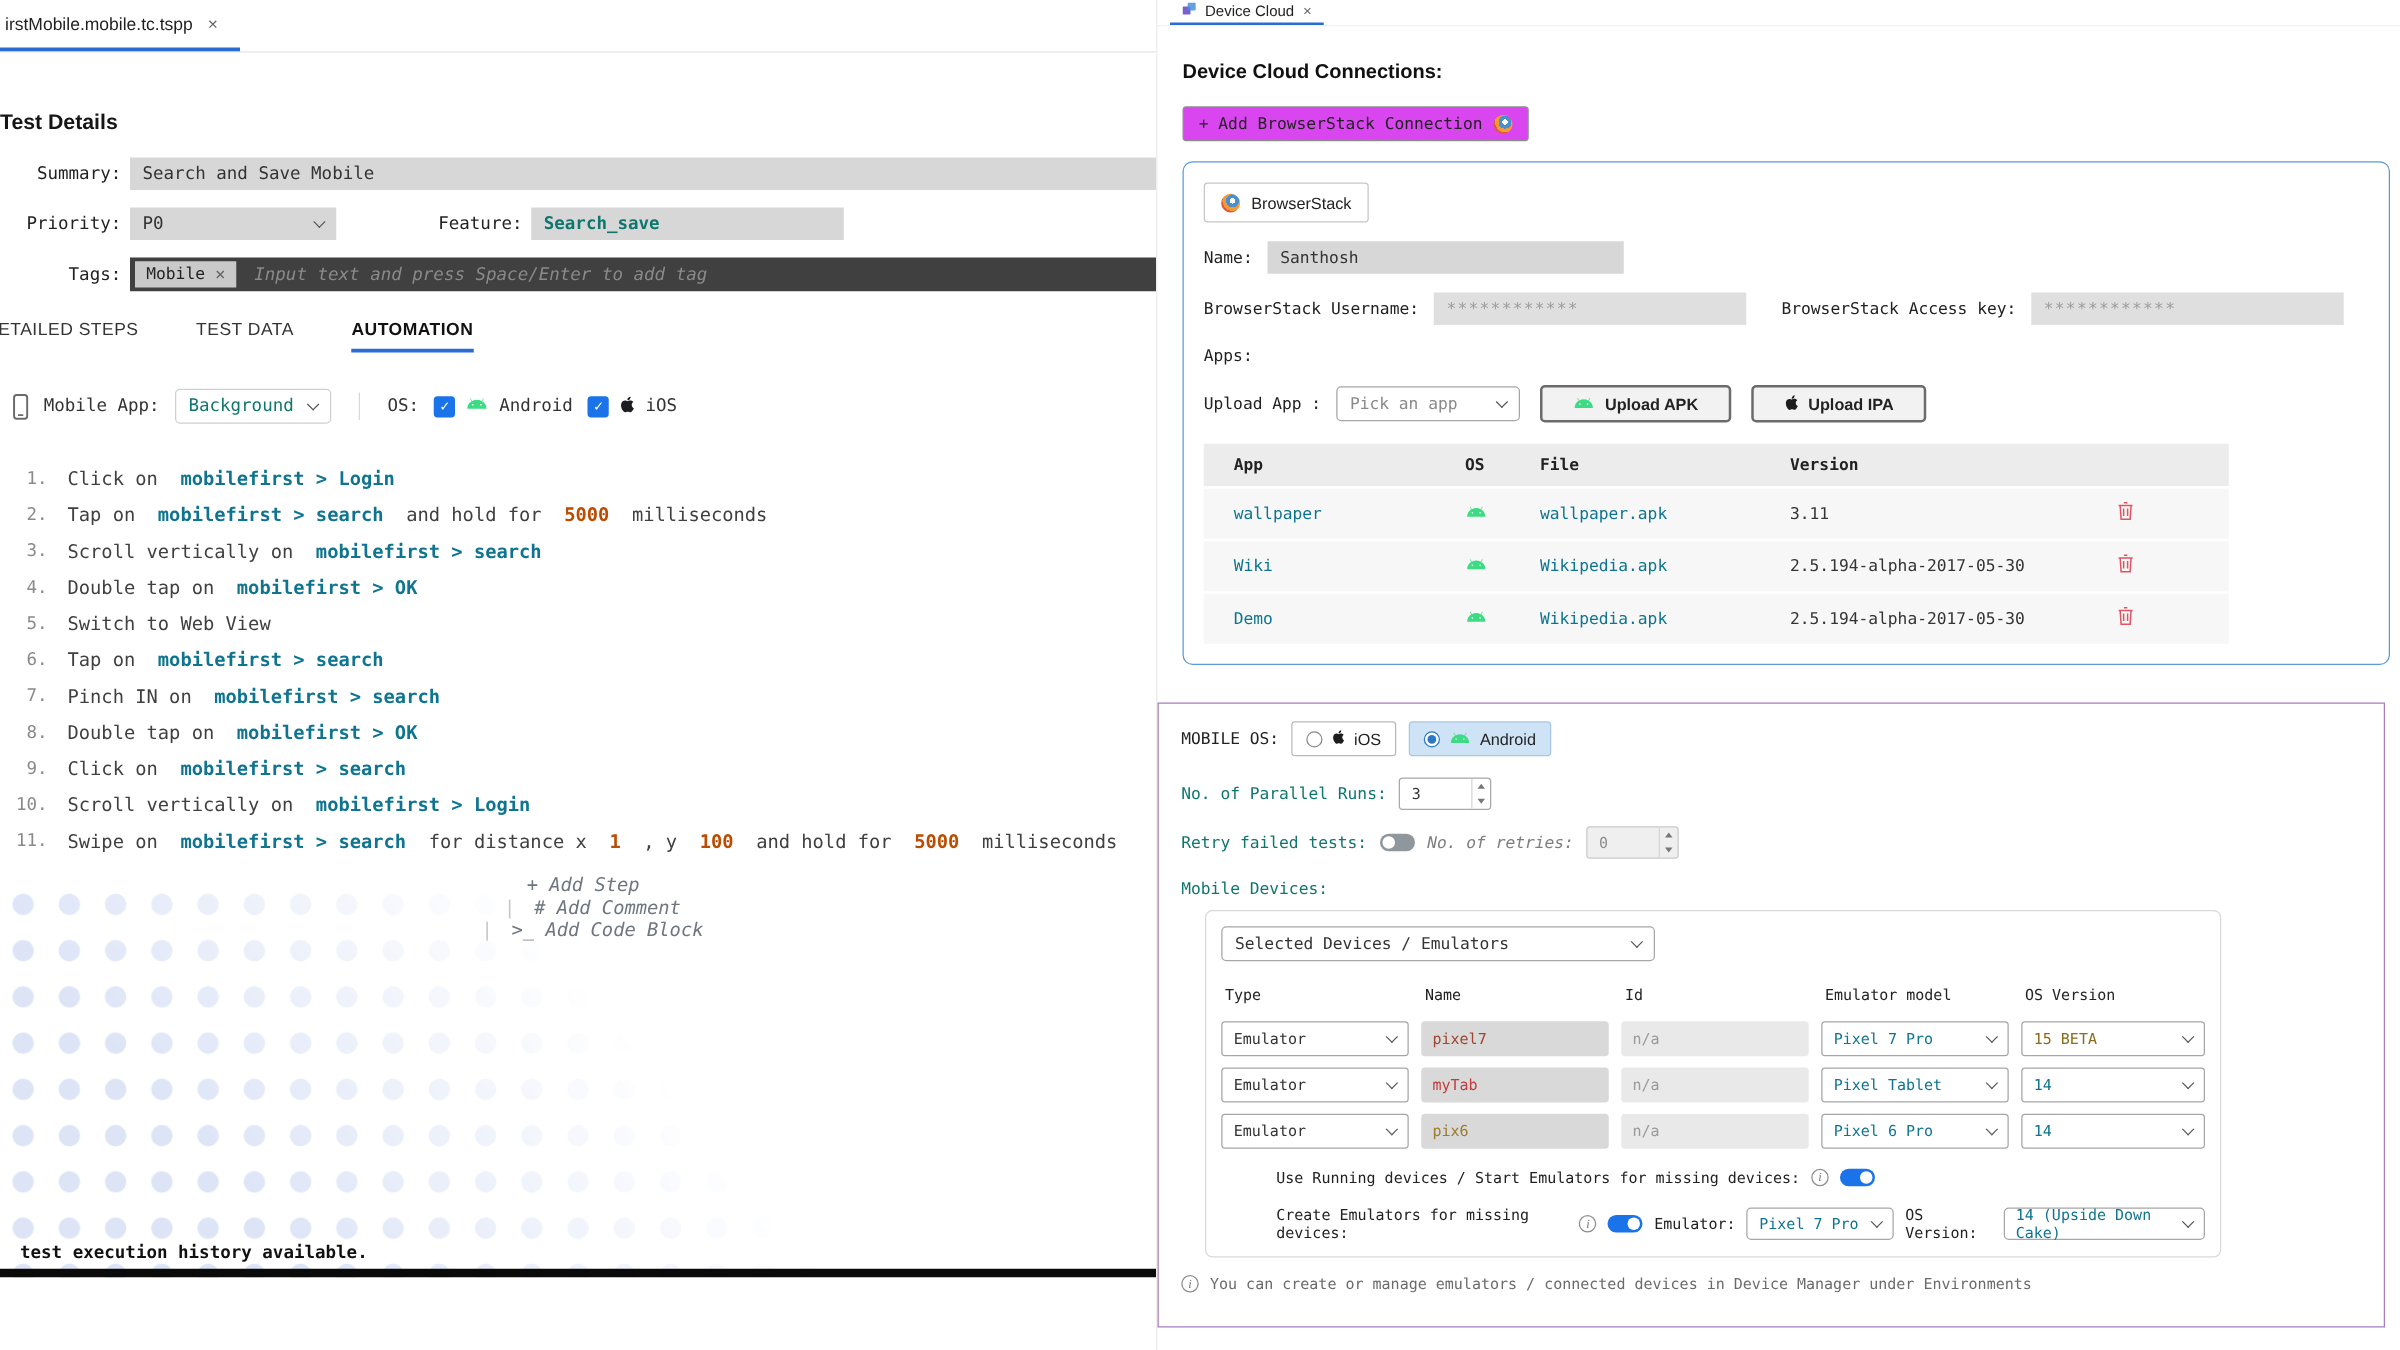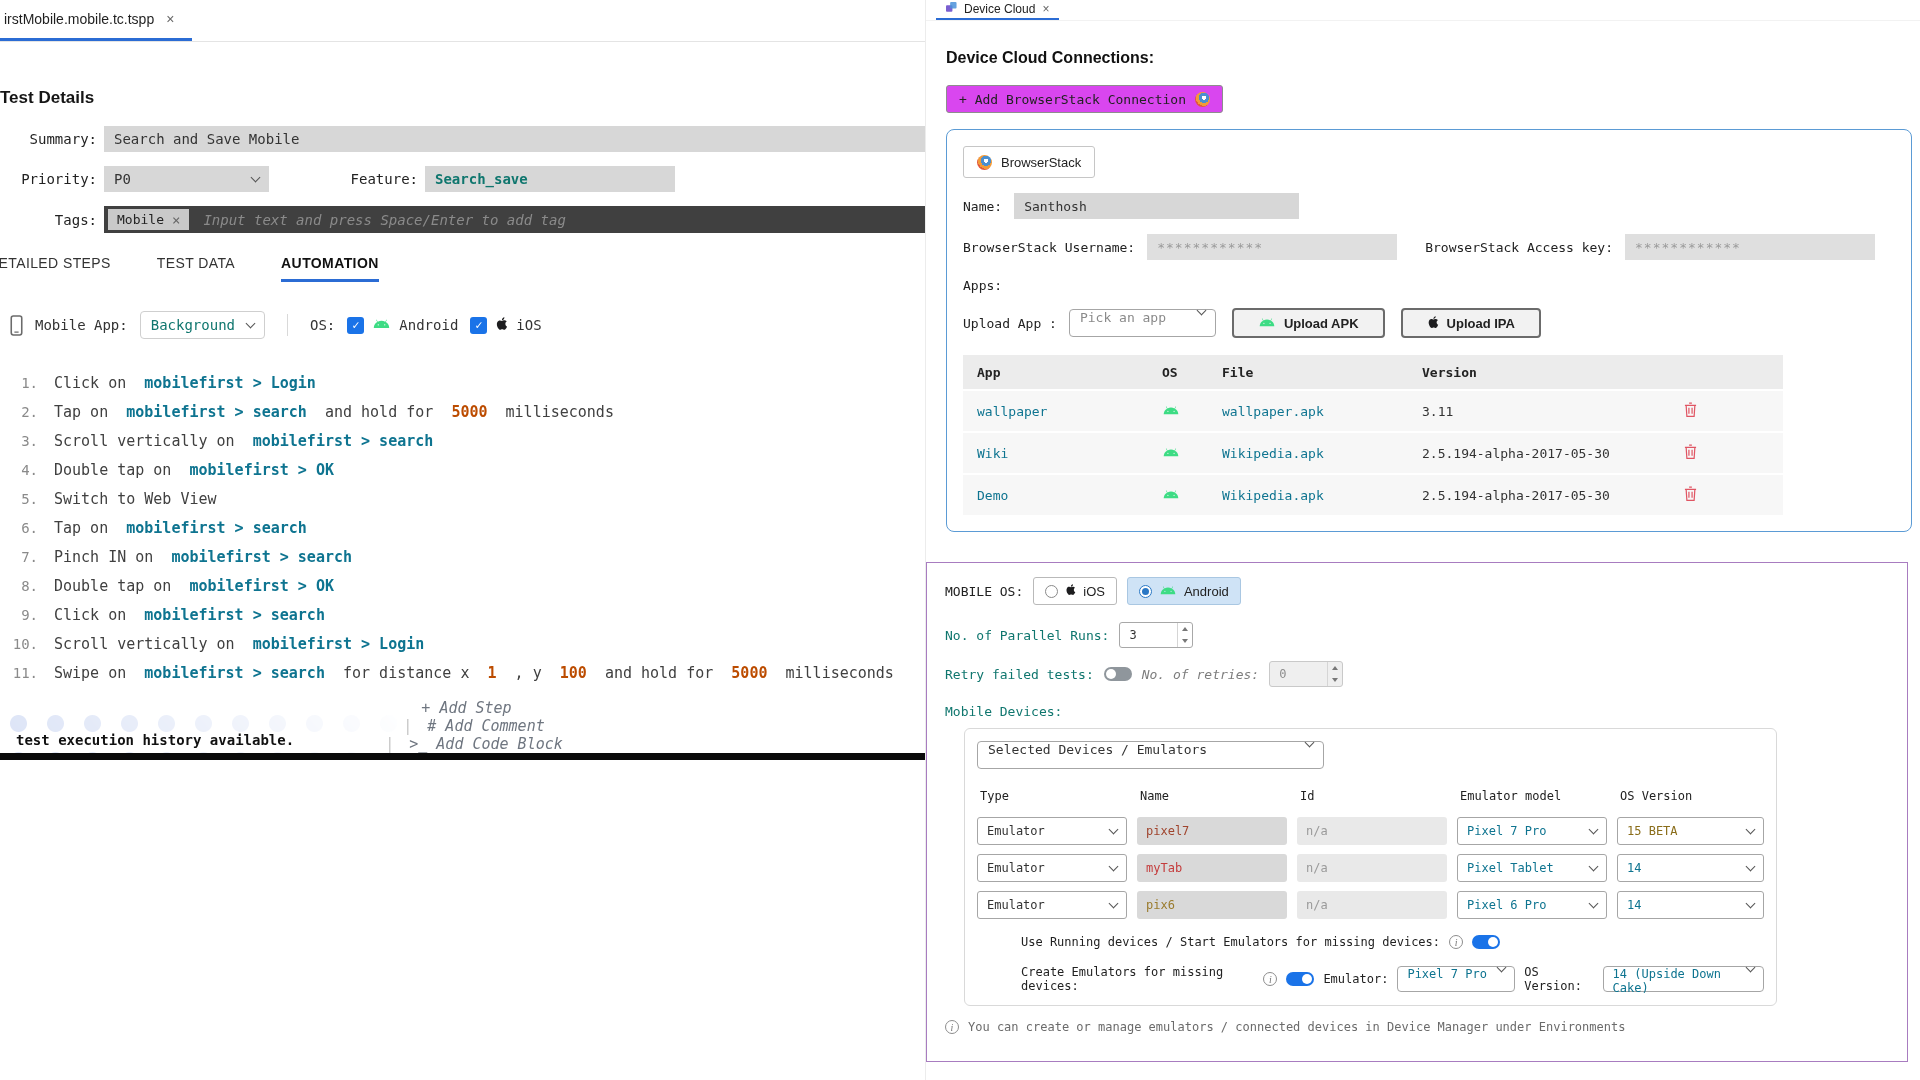--- a/index.html
+++ b/index.html
@@ -1,20 +1,20 @@
 <!DOCTYPE html>
 <html><head>
 <meta charset="utf-8">
 <style>
   * { margin:0; padding:0; box-sizing:border-box; }
   html,body { width:1920px; height:1080px; overflow:hidden; }
   body { background:#fff; font-family:"DejaVu Sans Mono","Liberation Mono",monospace; color:#333; position:relative; font-size:14px; }
 
   
-  #left-panel { position:absolute; left:0; top:0; width:925px; height:760px; background:#fff; overflow:hidden; }
+  #left-panel { position:absolute; left:0; top:0; width:925px; height:1022px; background:#fff; overflow:hidden; }
   .lp-dots { position:absolute; left:0; top:705px; width:680px; height:375px;
     background-image:radial-gradient(circle, #dbe3f6 8px, rgba(219,227,246,0) 9px);
     background-size:37px 37px;
     -webkit-mask-image:linear-gradient(50deg, rgba(0,0,0,.95) 30%, rgba(0,0,0,0) 72%);
     mask-image:linear-gradient(50deg, rgba(0,0,0,.95) 30%, rgba(0,0,0,0) 72%);
   }
   .lp-tabbar { position:relative; height:42px; border-bottom:1px solid #e4e4e4; display:flex; background:#fff; }
   .lp-tab { margin-left:-14px; display:inline-flex; align-items:center; gap:12px; padding:0 18px; border-bottom:3px solid #2b6cd4; font-family:"Liberation Sans",sans-serif; font-size:14px; color:#1f1f1f; }
   .x-icon::after { content:"×"; }
   .x-icon { color:#666; font-size:14px; }
@@ -65,26 +65,26 @@
   .bs-logo { width:15px; height:15px; border-radius:50%; flex:none;
     background:radial-gradient(circle at 60% 38%, #ffffff 0 17%, #4a8fd0 17% 40%, #f29a38 40% 62%, #e2573b 62% 100%); }
   .blue-box { margin:16px 0 0 20px; width:966px; border:1px solid #5b9bd5; border-radius:8px; padding:16px; background:#fff; }
   .provider-chip { display:inline-flex; align-items:center; gap:9px; height:32px; padding:0 13px; border:1px solid #c6c6c6; border-radius:3px; background:#fff; font-family:"Liberation Sans",sans-serif; font-size:13px; color:#222; }
   .bs-row { display:flex; align-items:center; margin-top:15px; font-size:13px; }
   .bs-label { color:#222; font-size:13px; }
   .name-input { width:285px; margin-left:12px; font-size:13px; }
   .masked-input { width:250px; margin-left:12px; background:#dfdfdf; height:26px; display:flex; align-items:center; padding:0 10px; color:#9a9a9a; letter-spacing:1px; font-size:13px; }
   .key-label { margin-left:28px; }
   .bs-apps-label { margin-top:18px; font-size:13px; color:#222; }
-  .white-select { display:inline-flex; align-items:flex-start; background:#fff; border:1px solid #a6a6a6; border-radius:4px; height:28px; padding:0 10px; font-size:13px; gap:8px; }
+  .white-select { display:inline-flex; align-items:center; background:#fff; border:1px solid #a6a6a6; border-radius:4px; height:28px; padding:0 10px; font-size:13px; gap:8px; }
   .pick-app { width:147px; margin-left:12px; color:#8a8a8a; }
   .upload-btn { display:inline-flex; align-items:center; gap:8px; height:30px; padding:0 24px; background:#f2f2f2; border:2px solid #6b6b6b; border-radius:4px; font-family:"Liberation Sans",sans-serif; font-size:13px; font-weight:bold; color:#222; margin-left:16px; }
   .apps-table { margin-top:17px; width:820px; font-size:13px; }
   .apps-row { display:grid; grid-template-columns:185px 60px 200px 262px 1fr; align-items:center; }
-  .apps-row > div { padding-left:14px; overflow:hidden; white-space:nowrap; }
+  .apps-row > div { padding-left:24px; overflow:hidden; white-space:nowrap; }
   .apps-header-row { background:#ececec; height:34px; font-weight:bold; color:#222; }
   .apps-body .apps-row { background:#f7f7f7; height:42px; border-top:2px solid #ffffff; }
   .link { color:#0e7490; }
   .version-cell { color:#333; }
 
   .purple-box { position:absolute; left:0; top:562px; width:982px; height:500px; border:1px solid #a87cc0; background:#fff; padding:14px 18px; }
   .mos-row { display:flex; align-items:center; gap:10px; }
   .mos-label { font-size:13px; color:#222; }
   .os-chip { display:inline-flex; align-items:center; gap:7px; height:28px; padding:0 11px; border:1px solid #b9b9b9; border-radius:3px; background:#fff; font-family:"Liberation Sans",sans-serif; font-size:13px; color:#222; }
   .os-chip.selected { background:#cfe3f6; border-color:#a9c7e2; }

